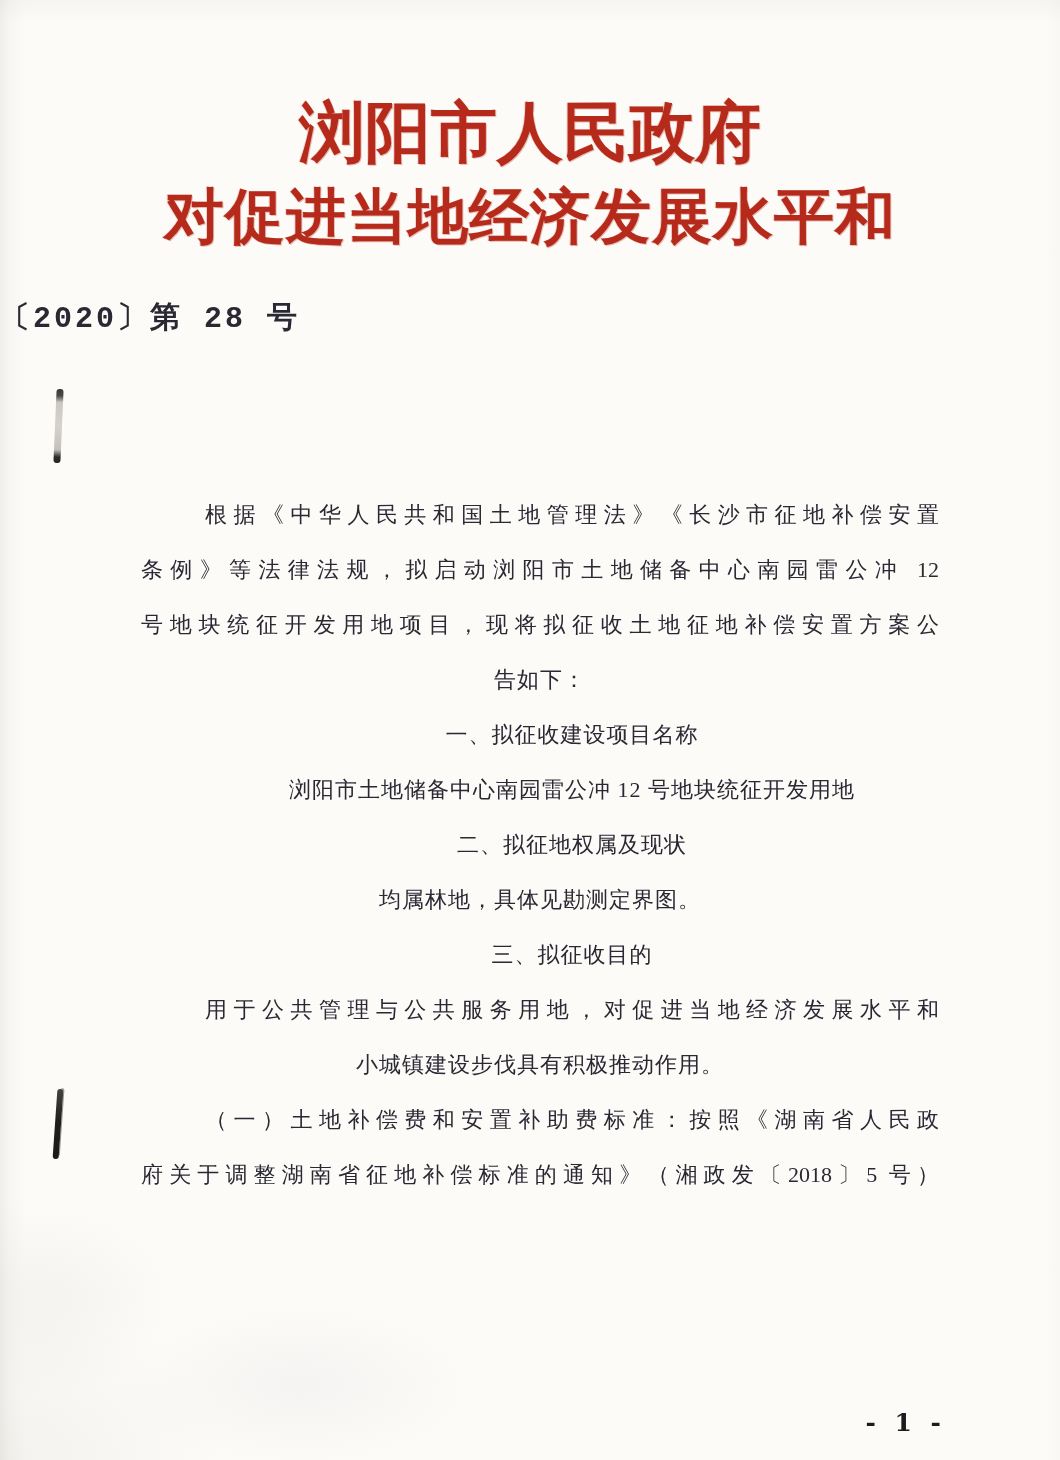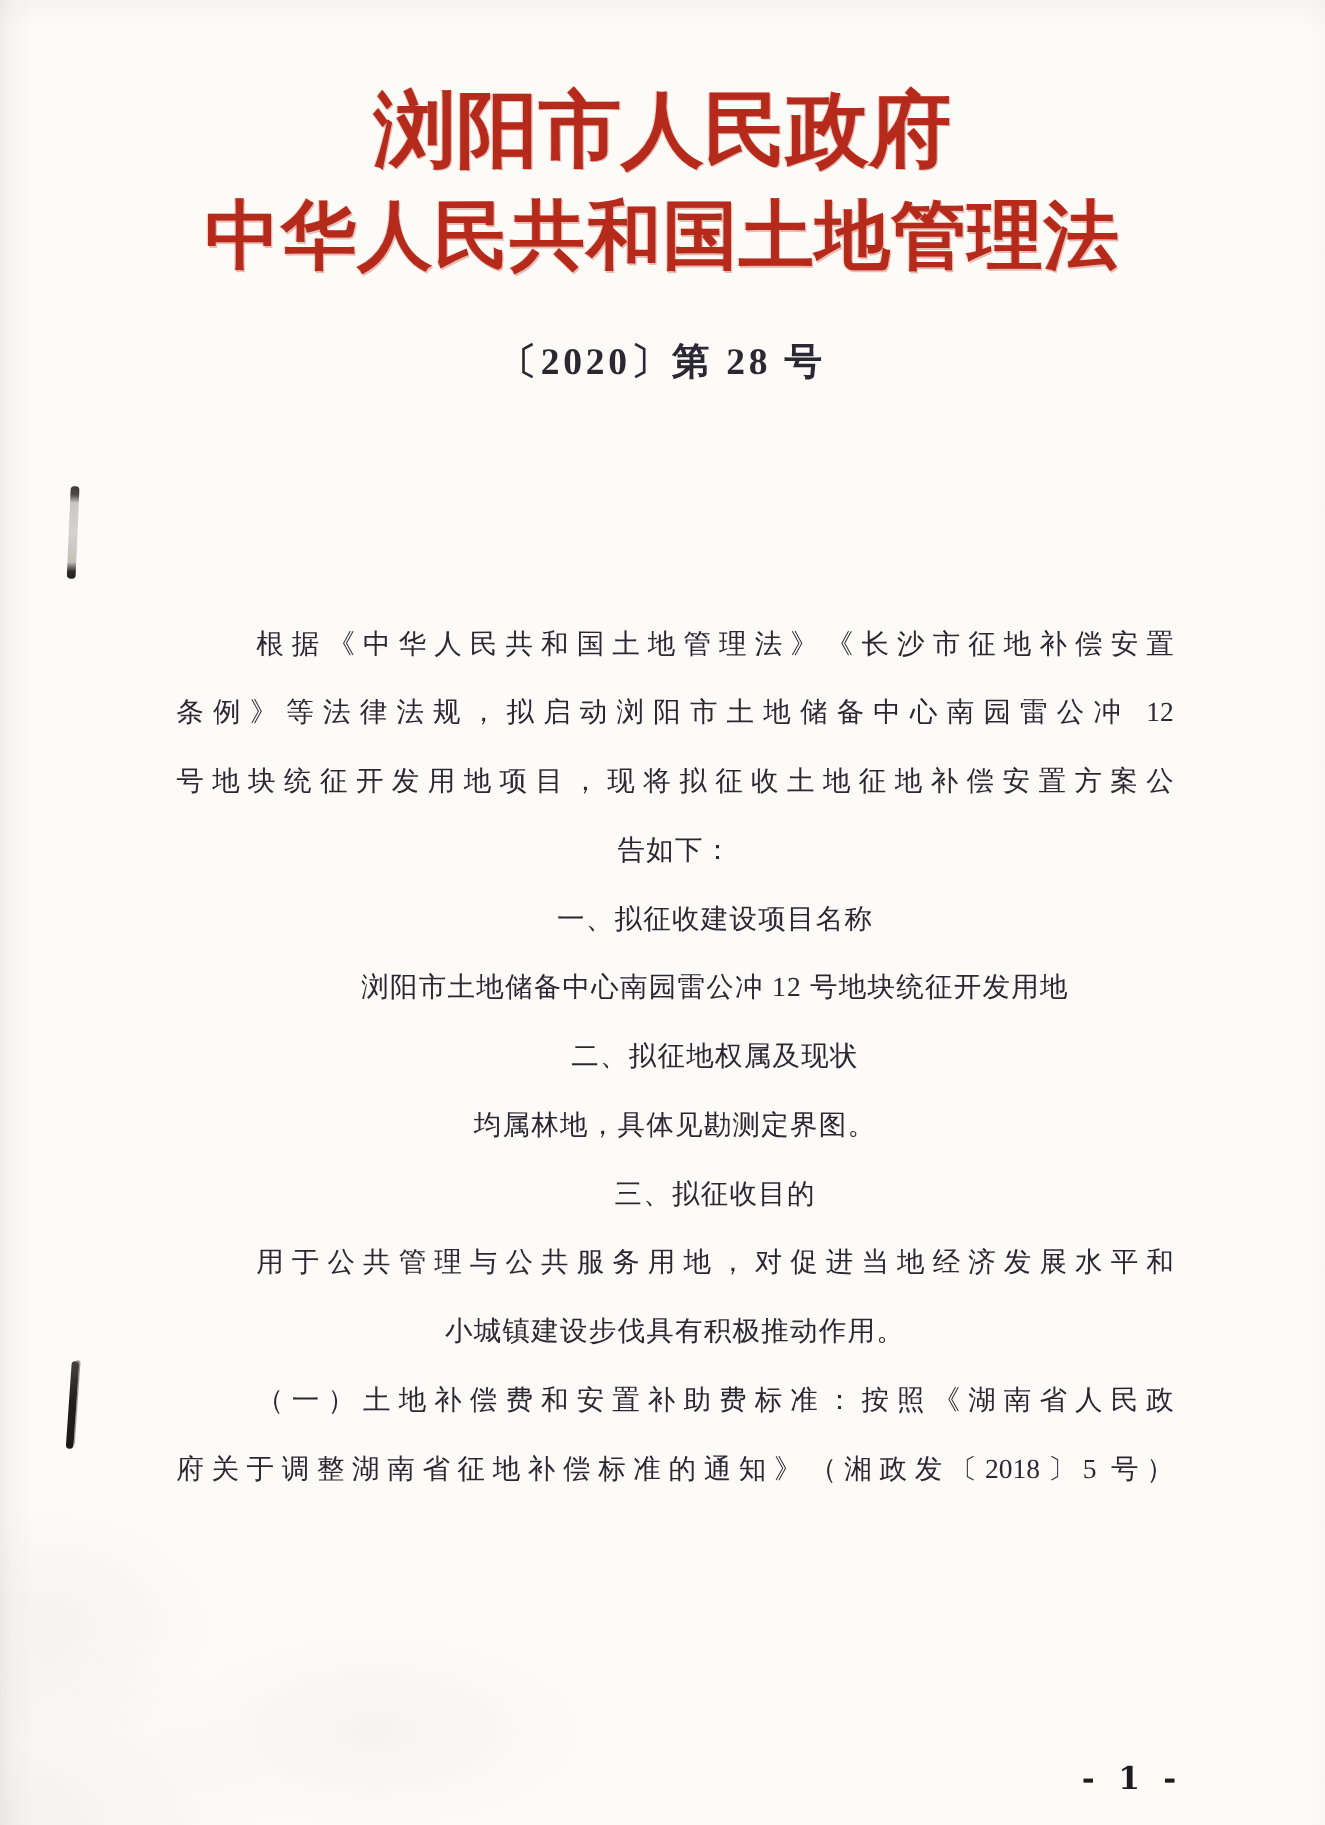--- a/index.html
+++ b/index.html
@@ -28,36 +28,36 @@
   }
   .title{
     margin:0;
     text-align:center;
     color:var(--title-color);
     font-weight:900;
     text-shadow:1px 1px 0 rgba(180,45,25,0.30), -1px 0 0 rgba(220,90,70,0.25);
     line-height:1.12;
   }
   .title.l1{
-    padding-top:68px;
+    padding-top:96px;
     font-size:66px;
     letter-spacing:0px;
   }
   .title.l2{
     margin-top:14px;
     font-size:60px;
     letter-spacing:1px;
   }
   .doc-no{
     margin-top:46px;
-    text-align:center;
     font-size:30px;
     font-weight:700;
     letter-spacing:3px;
     color:var(--ink-color);
+    font-family:Liberation Mono, monospace;
   }
   .doc-body{
     position:absolute;
     left:141px;
     top:487px;
     width:798px;
     font-size:22px;
     color:var(--ink-color);
   }
   .doc-body .line{
@@ -107,21 +107,21 @@
 </head>
 <body>
 
 <div class="paper">
 
   <div class="staple s1"></div>
   <div class="staple s2"></div>
 
   <h1 class="title l1">浏阳市人民政府</h1>
 
-  <h1 class="title l2">中华人民共和国土地管理法</h1>
+  <h1 class="title l2">对促进当地经济发展水平和</h1>
 
   <div class="doc-no">〔2020〕第 28 号</div>
 
   <div class="doc-body">
       <div class="line j ind">根据《中华人民共和国土地管理法》《长沙市征地补偿安置</div>
       <div class="line j">条例》等法律法规，拟启动浏阳市土地储备中心南园雷公冲 12</div>
       <div class="line j">号地块统征开发用地项目，现将拟征收土地征地补偿安置方案公</div>
       <div class="line">告如下：</div>
       <div class="line ind">一、拟征收建设项目名称</div>
       <div class="line ind">浏阳市土地储备中心南园雷公冲 12 号地块统征开发用地</div>

